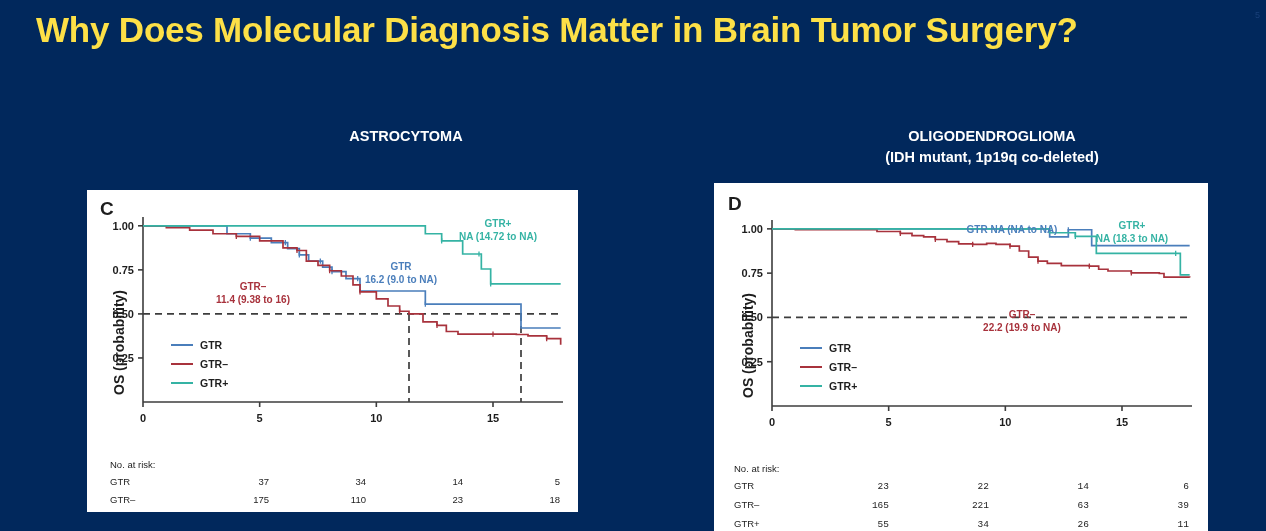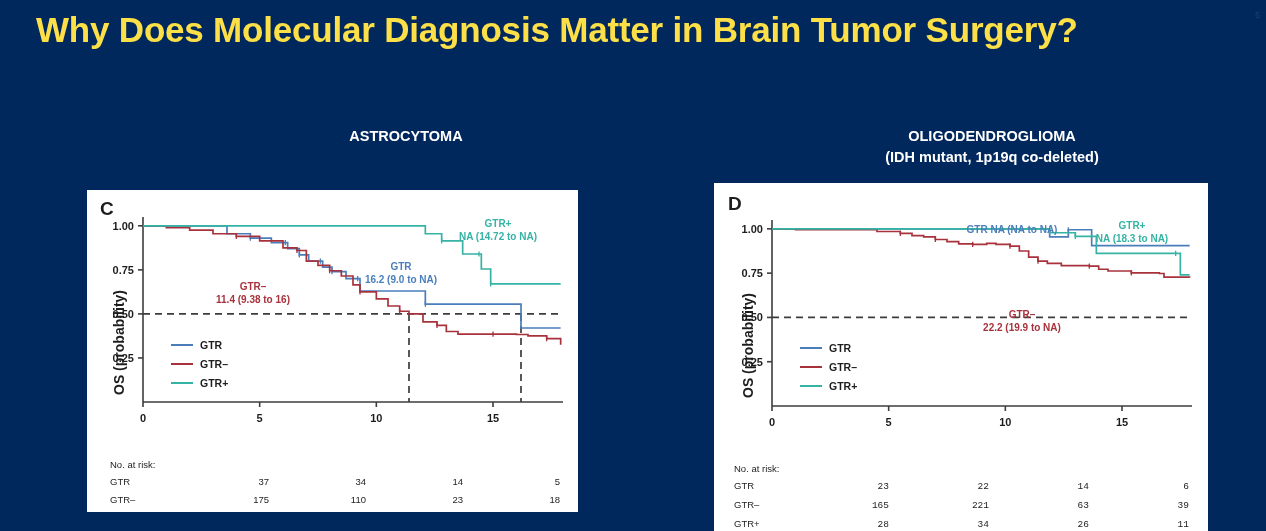--- a/index.html
+++ b/index.html
@@ -309,21 +309,21 @@
       </div>
       <div class="risk-row">
         <span class="risk-label">GTR–</span>
         <span class="risk-val">165</span>
         <span class="risk-val">221</span>
         <span class="risk-val">63</span>
         <span class="risk-val">39</span>
       </div>
       <div class="risk-row">
         <span class="risk-label">GTR+</span>
-        <span class="risk-val">28</span>
+        <span class="risk-val">55</span>
         <span class="risk-val">34</span>
         <span class="risk-val">26</span>
         <span class="risk-val">11</span>
       </div>
     </div>
   </div>
 
 </div>
 
 </body></html>

